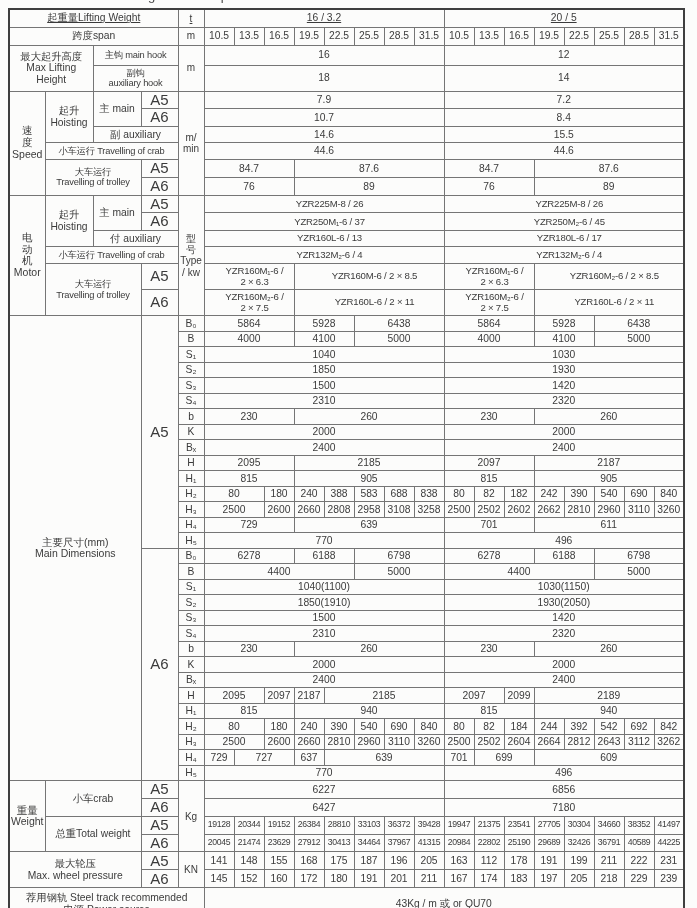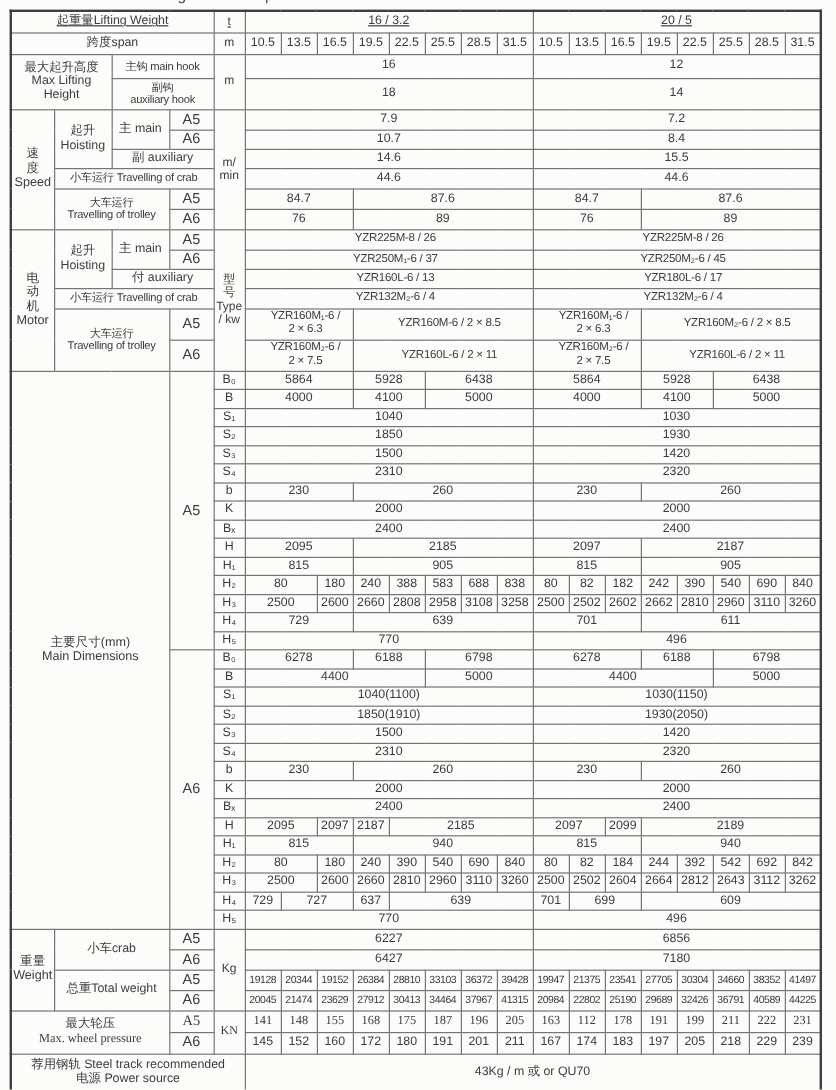--- a/index.html
+++ b/index.html
@@ -28,21 +28,21 @@
     white-space:pre-line;
     line-height:1.12;
     overflow:hidden;
     font-size:10.3px;
     color:#3b3b3b;
   }
   td.sec   { font-size:10.5px; }
   td.lbl   { font-size:10.3px; }
   td.tight { font-size:9.3px; letter-spacing:-0.2px; }
   td.unit  { font-size:10px; padding:0; }
-  td.grade { font-size:12px; }
+  td.grade { font-size:15px; }
   td.sym   { font-size:10.3px;margin-left:16px; }
   td.val   { font-size:10.3px; }
   td.mot   { font-size:9.6px; letter-spacing:-0.2px;padding-left:12px; }
   td.sm    { font-size:8.7px; letter-spacing:-0.35px; padding:0; }
 </style>
 </head>
 <body>
 
 <div class="title-clip">
   <span>g p</span>
@@ -497,21 +497,21 @@
         <td class="sm">41315</td>
         <td class="sm">20984</td>
         <td class="sm">22802</td>
         <td class="sm">25190</td>
         <td class="sm">29689</td>
         <td class="sm">32426</td>
         <td class="sm">36791</td>
         <td class="sm">40589</td>
         <td class="sm">44225</td>
       </tr>
-      <tr style="height: 18px; font-family: Liberation Serif, serif;">
+      <tr style="height: 18px;">
         <td colspan="3" rowspan="2" class="lbl">最大轮压
 Max.  wheel pressure</td>
         <td class="grade">A5</td>
         <td rowspan="2" class="unit">KN</td>
         <td class="val">141</td>
         <td class="val">148</td>
         <td class="val">155</td>
         <td class="val">168</td>
         <td class="val">175</td>
         <td class="val">187</td>

